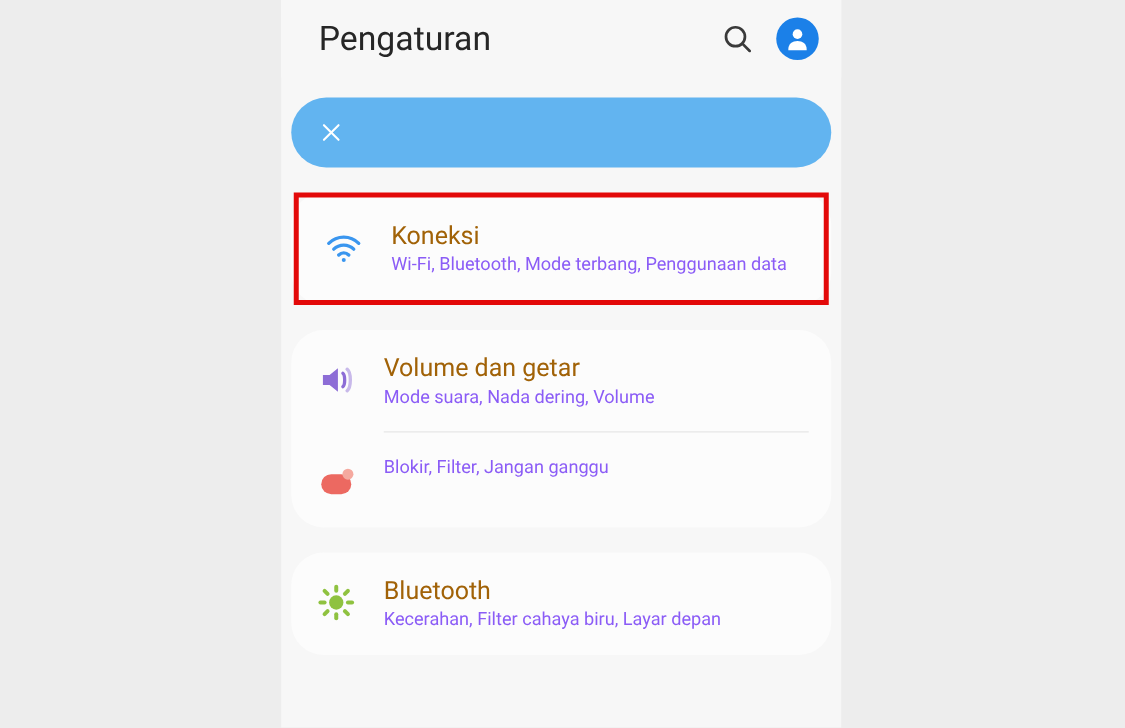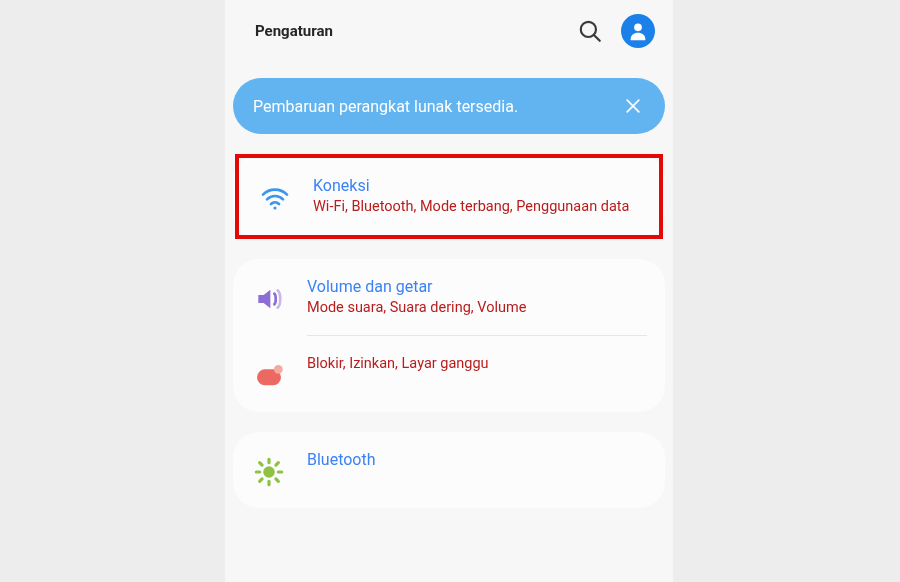--- a/index.html
+++ b/index.html
@@ -18,22 +18,22 @@
       position: relative;
     }
     .header {
       display: flex;
       align-items: center;
       padding: 14px 18px 14px 30px;
       background: #f7f7f7;
     }
     .page-title {
       flex: 1;
-      font-size: 15px;
-      font-weight: 700;
+      font-size: 27px;
+      font-weight: 400;
       color: #262626;
     }
     .header-icons {
       display: flex;
       align-items: center;
       gap: 18px;
     }
     .search-btn { display: flex; cursor: pointer; }
     .account-btn {
       width: 34px;
@@ -81,28 +81,28 @@
       align-items: center;
       justify-content: center;
       flex-shrink: 0;
       margin-top: 4px;
     }
     .item-body {
       margin-left: 20px;
       flex: 1;
     }
     .item-title {
-      font-size: 16px;
-      color: #3b82f6;
+      font-size: 20px;
+      color: #a16207;
       font-weight: 400;
       margin-bottom: 2px;
     }
     .item-sub {
       font-size: 14.5px;
-      color: #b91c1c;
+      color: #8b5cf6;
       line-height: 1.35;
     }
     .divider {
       height: 1px;
       background: #e6e6e6;
       margin: 0 18px 0 74px;
     }
     .card-partial { margin-top: 20px; }
   </style>
 </head>
@@ -122,21 +122,20 @@
       <div class="account-btn">
         <svg width="22" height="22" viewBox="0 0 24 24" fill="#fff">
           <circle cx="12" cy="8" r="4.2"></circle>
           <path d="M4 21c0-4.4 3.6-7 8-7s8 2.6 8 7v1H4z"></path>
         </svg>
       </div>
     </div>
   </div>
 
   <div class="banner">
-    <div class="banner-text">Pembaruan perangkat lunak tersedia.</div>
     <div class="banner-close">
       <svg width="20" height="20" viewBox="0 0 24 24" fill="none" stroke="#fff" stroke-width="2" stroke-linecap="round">
         <line x1="5" y1="5" x2="19" y2="19"></line>
         <line x1="19" y1="5" x2="5" y2="19"></line>
       </svg>
     </div>
   </div>
 
   <div class="card" style="padding:0;">
     <div class="item item-highlight">
@@ -159,33 +158,33 @@
     <div class="item">
       <div class="item-icon">
         <svg width="32" height="32" viewBox="0 0 24 24">
           <path d="M4 9h4l5-4v14l-5-4H4z" fill="#8d6dd6"></path>
           <path d="M16 8c1.4 1 1.4 7 0 8" fill="none" stroke="#8d6dd6" stroke-width="2" stroke-linecap="round"></path>
           <path d="M18.5 5.5c2.6 2 2.6 11 0 13" fill="none" stroke="#c8b9ea" stroke-width="2" stroke-linecap="round"></path>
         </svg>
       </div>
       <div class="item-body">
         <div class="item-title">Volume dan getar</div>
-        <div class="item-sub">Mode suara, Suara dering, Volume</div>
+        <div class="item-sub">Mode suara, Nada dering, Volume</div>
       </div>
     </div>
     <div class="divider"></div>
     <div class="item">
       <div class="item-icon">
         <svg width="32" height="32" viewBox="0 0 24 24">
           <rect x="3" y="7" width="18" height="12" rx="6" fill="#ec6961"></rect>
           <circle cx="19" cy="7" r="3.3" fill="#f5a99f"></circle>
         </svg>
       </div>
       <div class="item-body">
-        <div class="item-sub">Blokir, Izinkan, Layar ganggu</div>
+        <div class="item-sub">Blokir, Filter, Jangan ganggu</div>
       </div>
     </div>
   </div>
 
   <div class="card card-partial">
     <div class="item">
       <div class="item-icon">
         <svg width="32" height="32" viewBox="0 0 24 24" fill="none" stroke="#8fc240" stroke-width="2.4" stroke-linecap="round">
           <circle cx="12" cy="12" r="4.3" fill="#8fc240" stroke="none"></circle>
           <line x1="12" y1="2.5" x2="12" y2="5"></line>
@@ -193,17 +192,18 @@
           <line x1="2.5" y1="12" x2="5" y2="12"></line>
           <line x1="19" y1="12" x2="21.5" y2="12"></line>
           <line x1="5" y1="5" x2="6.8" y2="6.8"></line>
           <line x1="17.2" y1="17.2" x2="19" y2="19"></line>
           <line x1="5" y1="19" x2="6.8" y2="17.2"></line>
           <line x1="17.2" y1="6.8" x2="19" y2="5"></line>
         </svg>
       </div>
       <div class="item-body">
         <div class="item-title">Bluetooth</div>
+        <div class="item-sub">Kecerahan, Filter cahaya biru, Layar depan</div>
       </div>
     </div>
   </div>
 
 </div>
 
 </body></html>

